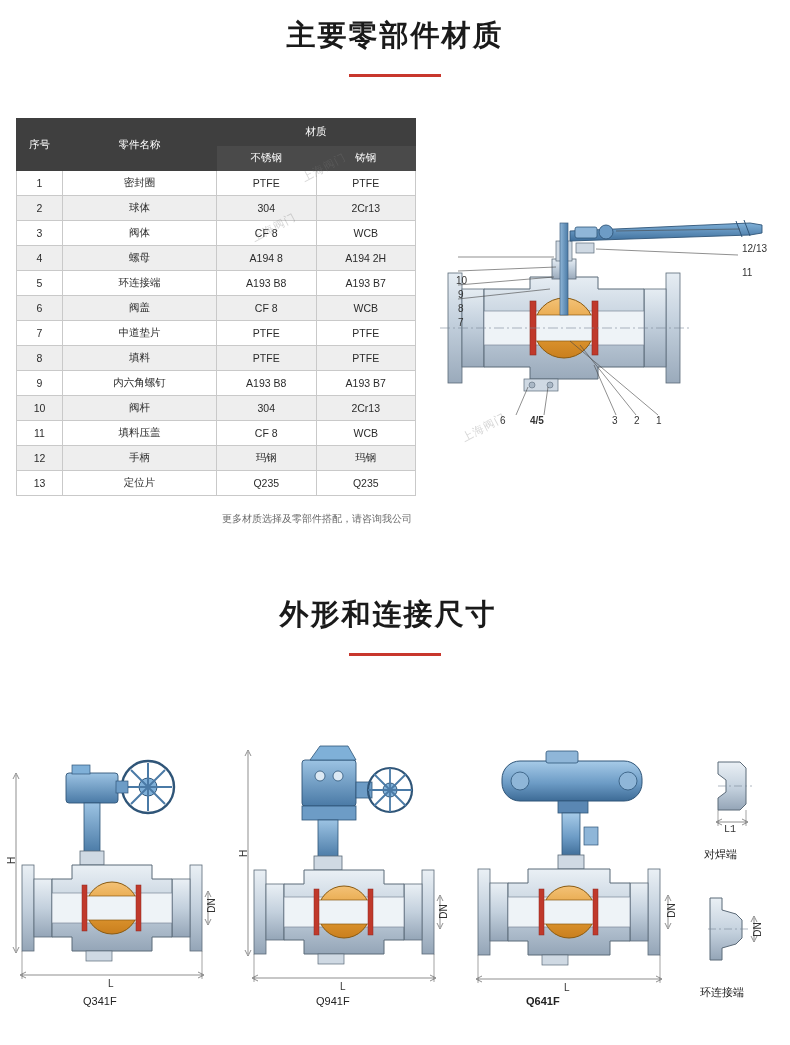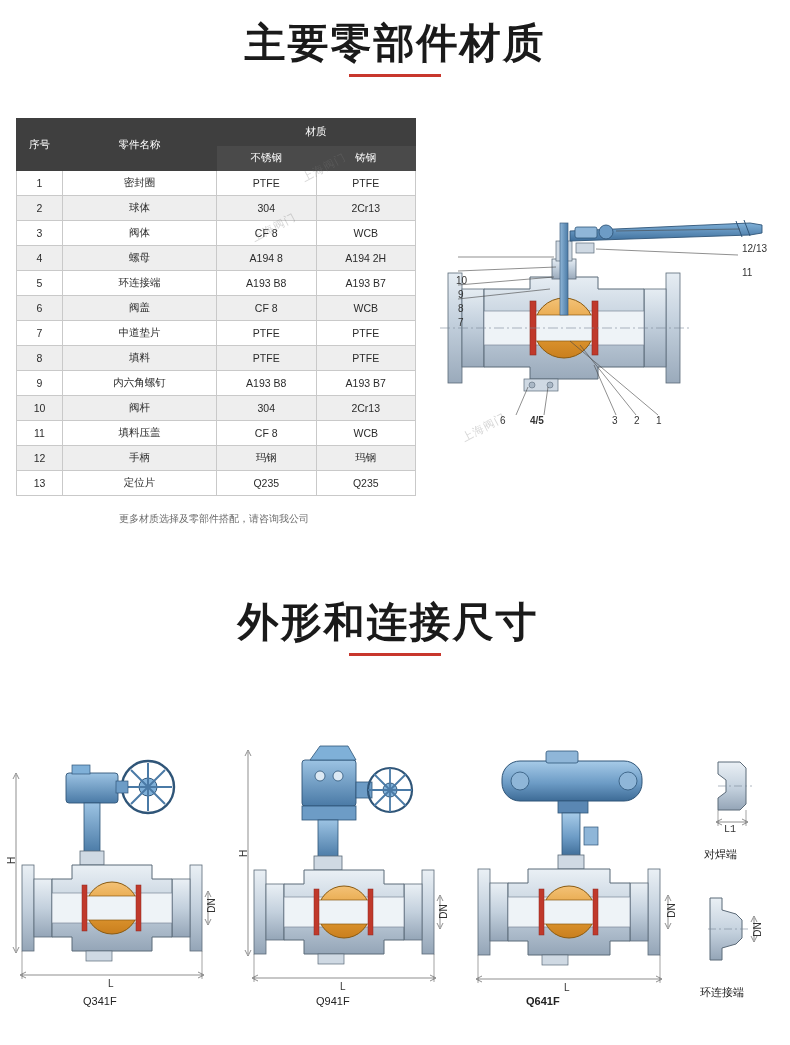--- a/index.html
+++ b/index.html
@@ -9,21 +9,21 @@
     background: #ffffff;
     font-family: "Liberation Sans", sans-serif;
     color: #222;
     overflow: hidden;
   }
   .page { position: relative; width: 790px; height: 1045px; }
 
   
   .section-title {
     text-align: center;
-    font-size: 41px;
+    font-size: 29px;
     font-weight: bold;
     color: #1a1a1a;
     letter-spacing: 2px;
     margin: 0;
     padding: 0;
   }
   .title-rule {
     width: 92px;
     height: 3px;
     background: #c8372d;
@@ -70,21 +70,21 @@
     background: #eeeeee;
   }
   .col-no { width: 46px; }
   .col-name { width: 154px; }
   .col-mat { width: 100px; }
 
   .table-note {
     position: absolute;
     left: 16px; top: 512px;
     width: 400px;
-    text-align: center;
+    text-align: right;
     font-size: 10px;
     color: #6b6b6b;
     padding-right: 4px;
   }
 
   
   .diagram {
     position: absolute;
   }
   .dgm-label {

